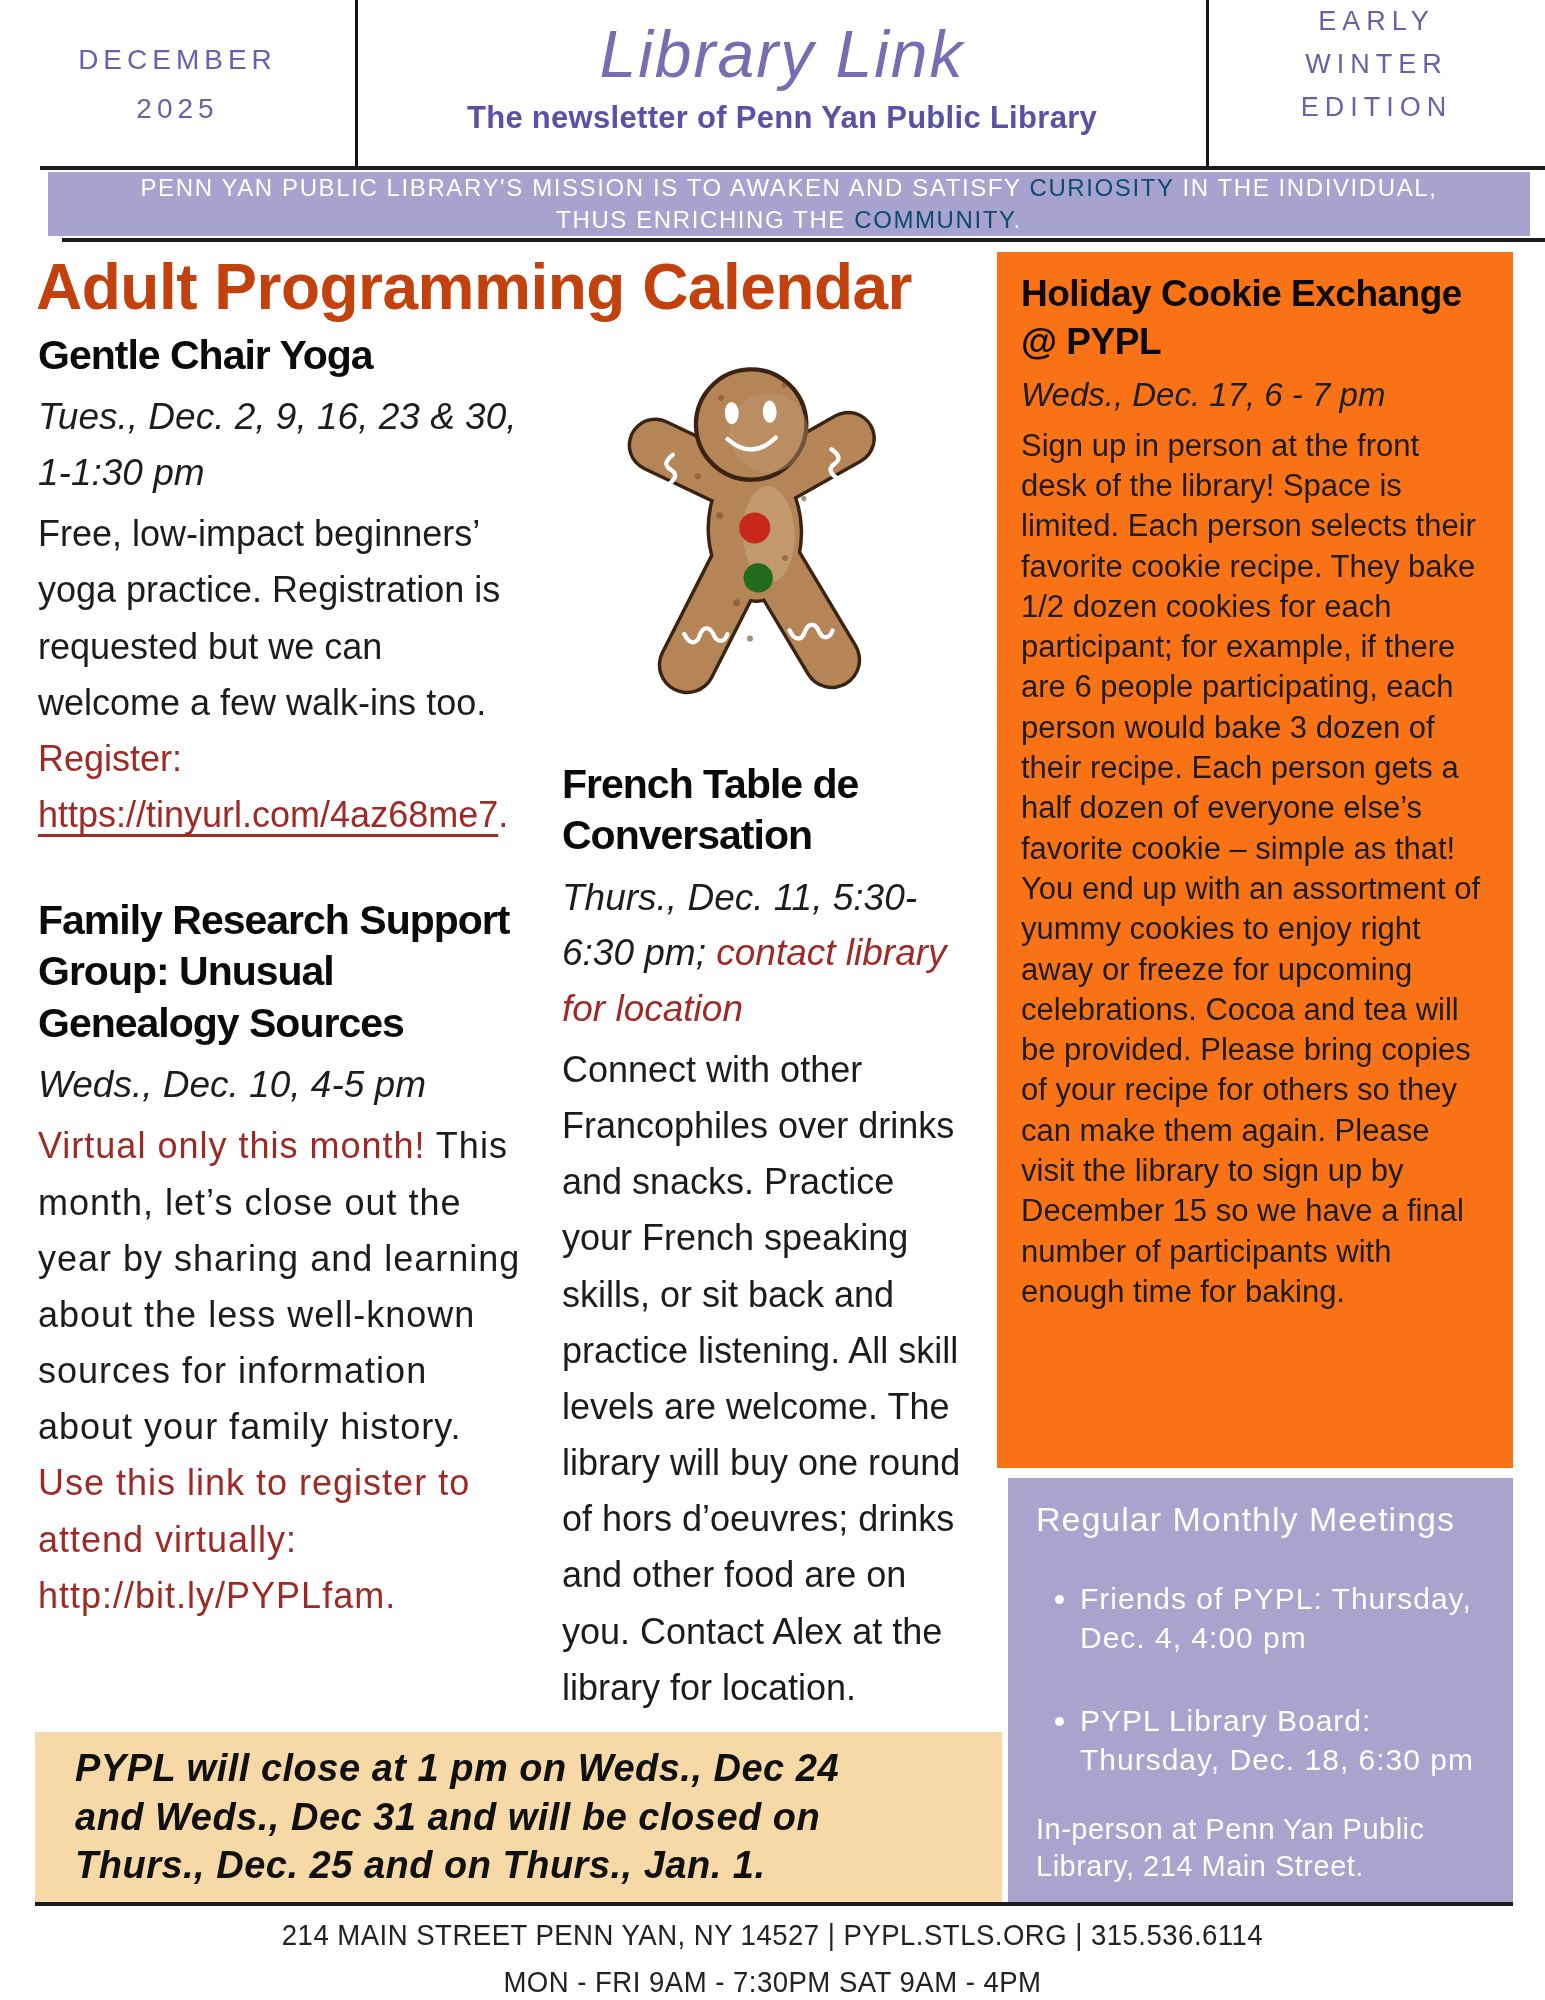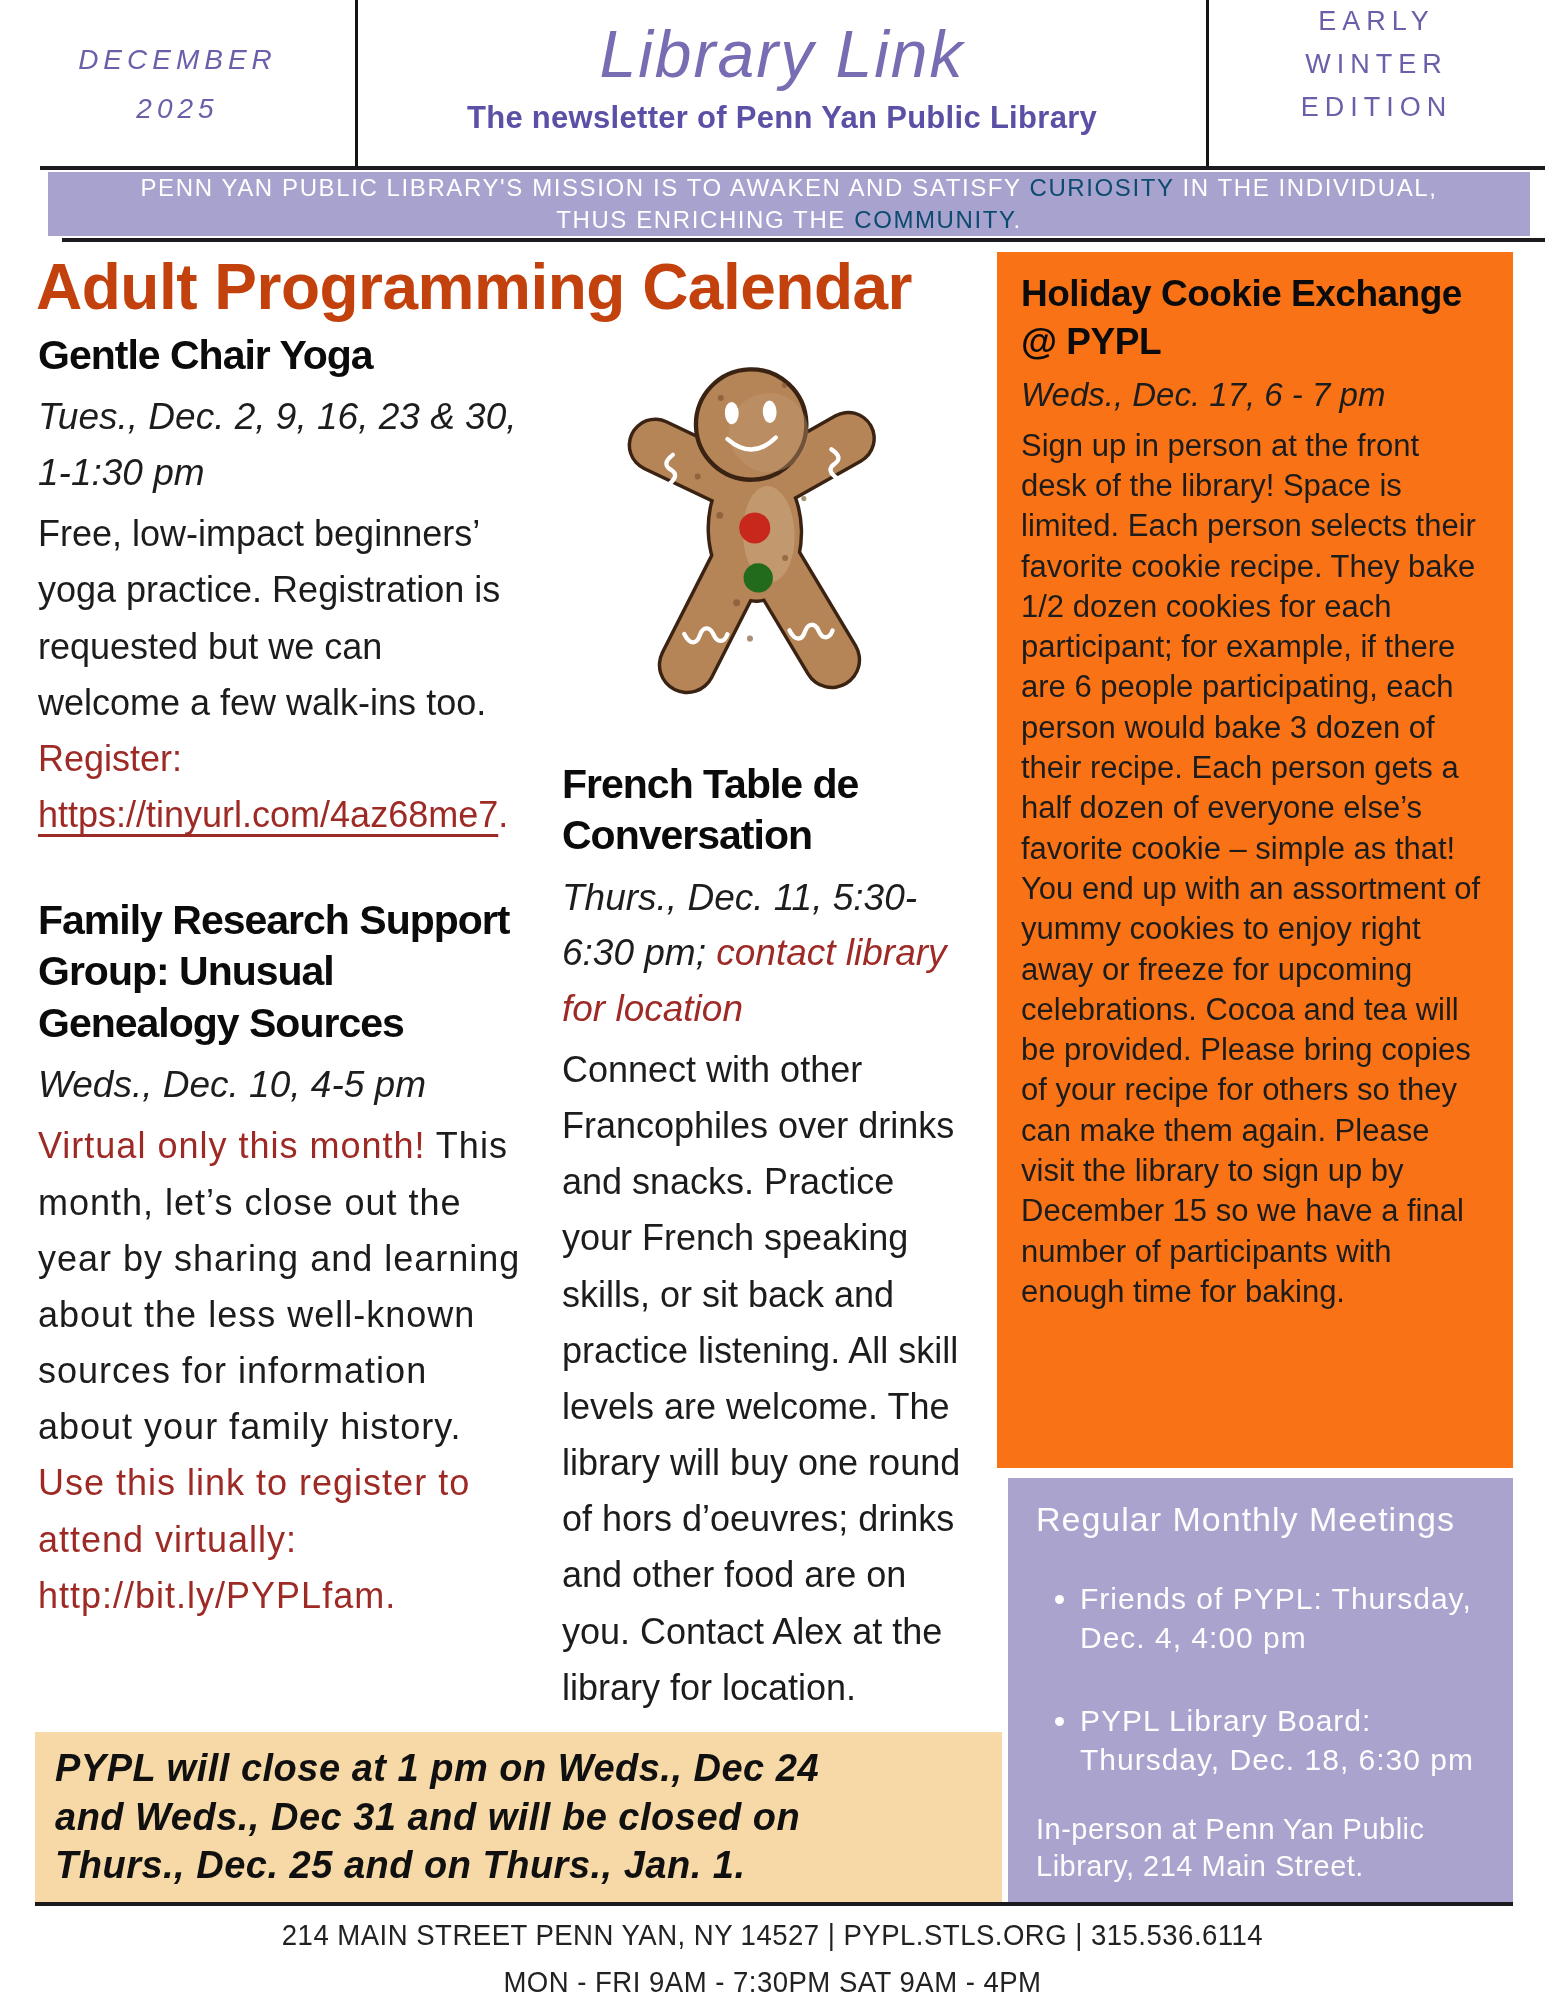--- a/index.html
+++ b/index.html
@@ -2,21 +2,21 @@
 <html><head>
 <meta charset="utf-8">
 <style>
   html,body{margin:0;padding:0;background:#ffffff;}
   .page{
     position:relative;width:1545px;height:2000px;background:#ffffff;overflow:hidden;
     font-family:"Liberation Sans",sans-serif;color:#1f1f1f;
   }
   
   .hdr-left{position:absolute;left:0;top:0;width:355px;height:168px;
-    display:flex;align-items:center;justify-content:center;font-style:italic;}
+    display:flex;align-items:center;justify-content:center;}
   .hdr-left .inner{max-width:250px;text-align:center;font-size:28px;letter-spacing:5px;
     color:#6a5fa8;line-height:1.75;}
   .hdr-center{position:absolute;left:358px;top:0;width:848px;height:168px;text-align:center;}
   .nl-title{font-size:66px;font-style:italic;font-weight:500;color:#776db3;
     letter-spacing:2px;margin-top:16px;}
   .nl-subtitle{font-size:31px;font-weight:700;color:#5a50a5;margin-top:8px;letter-spacing:0.3px;}
   .hdr-right{position:absolute;left:1208px;top:0;width:337px;height:168px;
     display:flex;justify-content:center;}
   .hdr-right .inner{max-width:205px;text-align:center;font-size:27px;letter-spacing:6px;
     color:#6a5fa8;line-height:1.6;}
@@ -53,21 +53,21 @@
   .box-meetings{position:absolute;left:1008px;top:1478px;width:505px;height:424px;
     background:#a9a3ce;box-sizing:border-box;padding:20px 28px;color:#fdfdfd;overflow:hidden;}
   .m-title{font-size:34px;line-height:1.25;letter-spacing:1px;}
   .m-list{margin:38px 0 0 0;padding:0 0 0 44px;}
   .m-list li{font-size:30px;line-height:1.3;letter-spacing:1px;margin-bottom:44px;}
   .m-note{position:absolute;left:28px;right:28px;bottom:16px;font-size:29px;
     line-height:1.3;letter-spacing:0.5px;}
   
   .box-closure{position:absolute;left:35px;top:1732px;width:967px;height:170px;
     background:#f6d9a6;box-sizing:border-box;display:flex;flex-direction:column;
-    justify-content:center;padding:0 20px;}
+    justify-content:center;padding:0 40px;}
   .box-closure div{font-size:38px;font-weight:700;font-style:italic;line-height:1.28;
     color:#101010;letter-spacing:0.5px;}
   .bottom-rule{position:absolute;left:35px;top:1902px;width:1478px;height:4px;background:#1c1a1e;}
   .footer{position:absolute;left:0;top:1912px;width:1545px;text-align:center;
     font-size:29px;color:#222222;line-height:1.62;letter-spacing:0.5px;
     transform:scaleX(0.95);transform-origin:50% 0;}
 </style>
 </head>
 <body>
 

